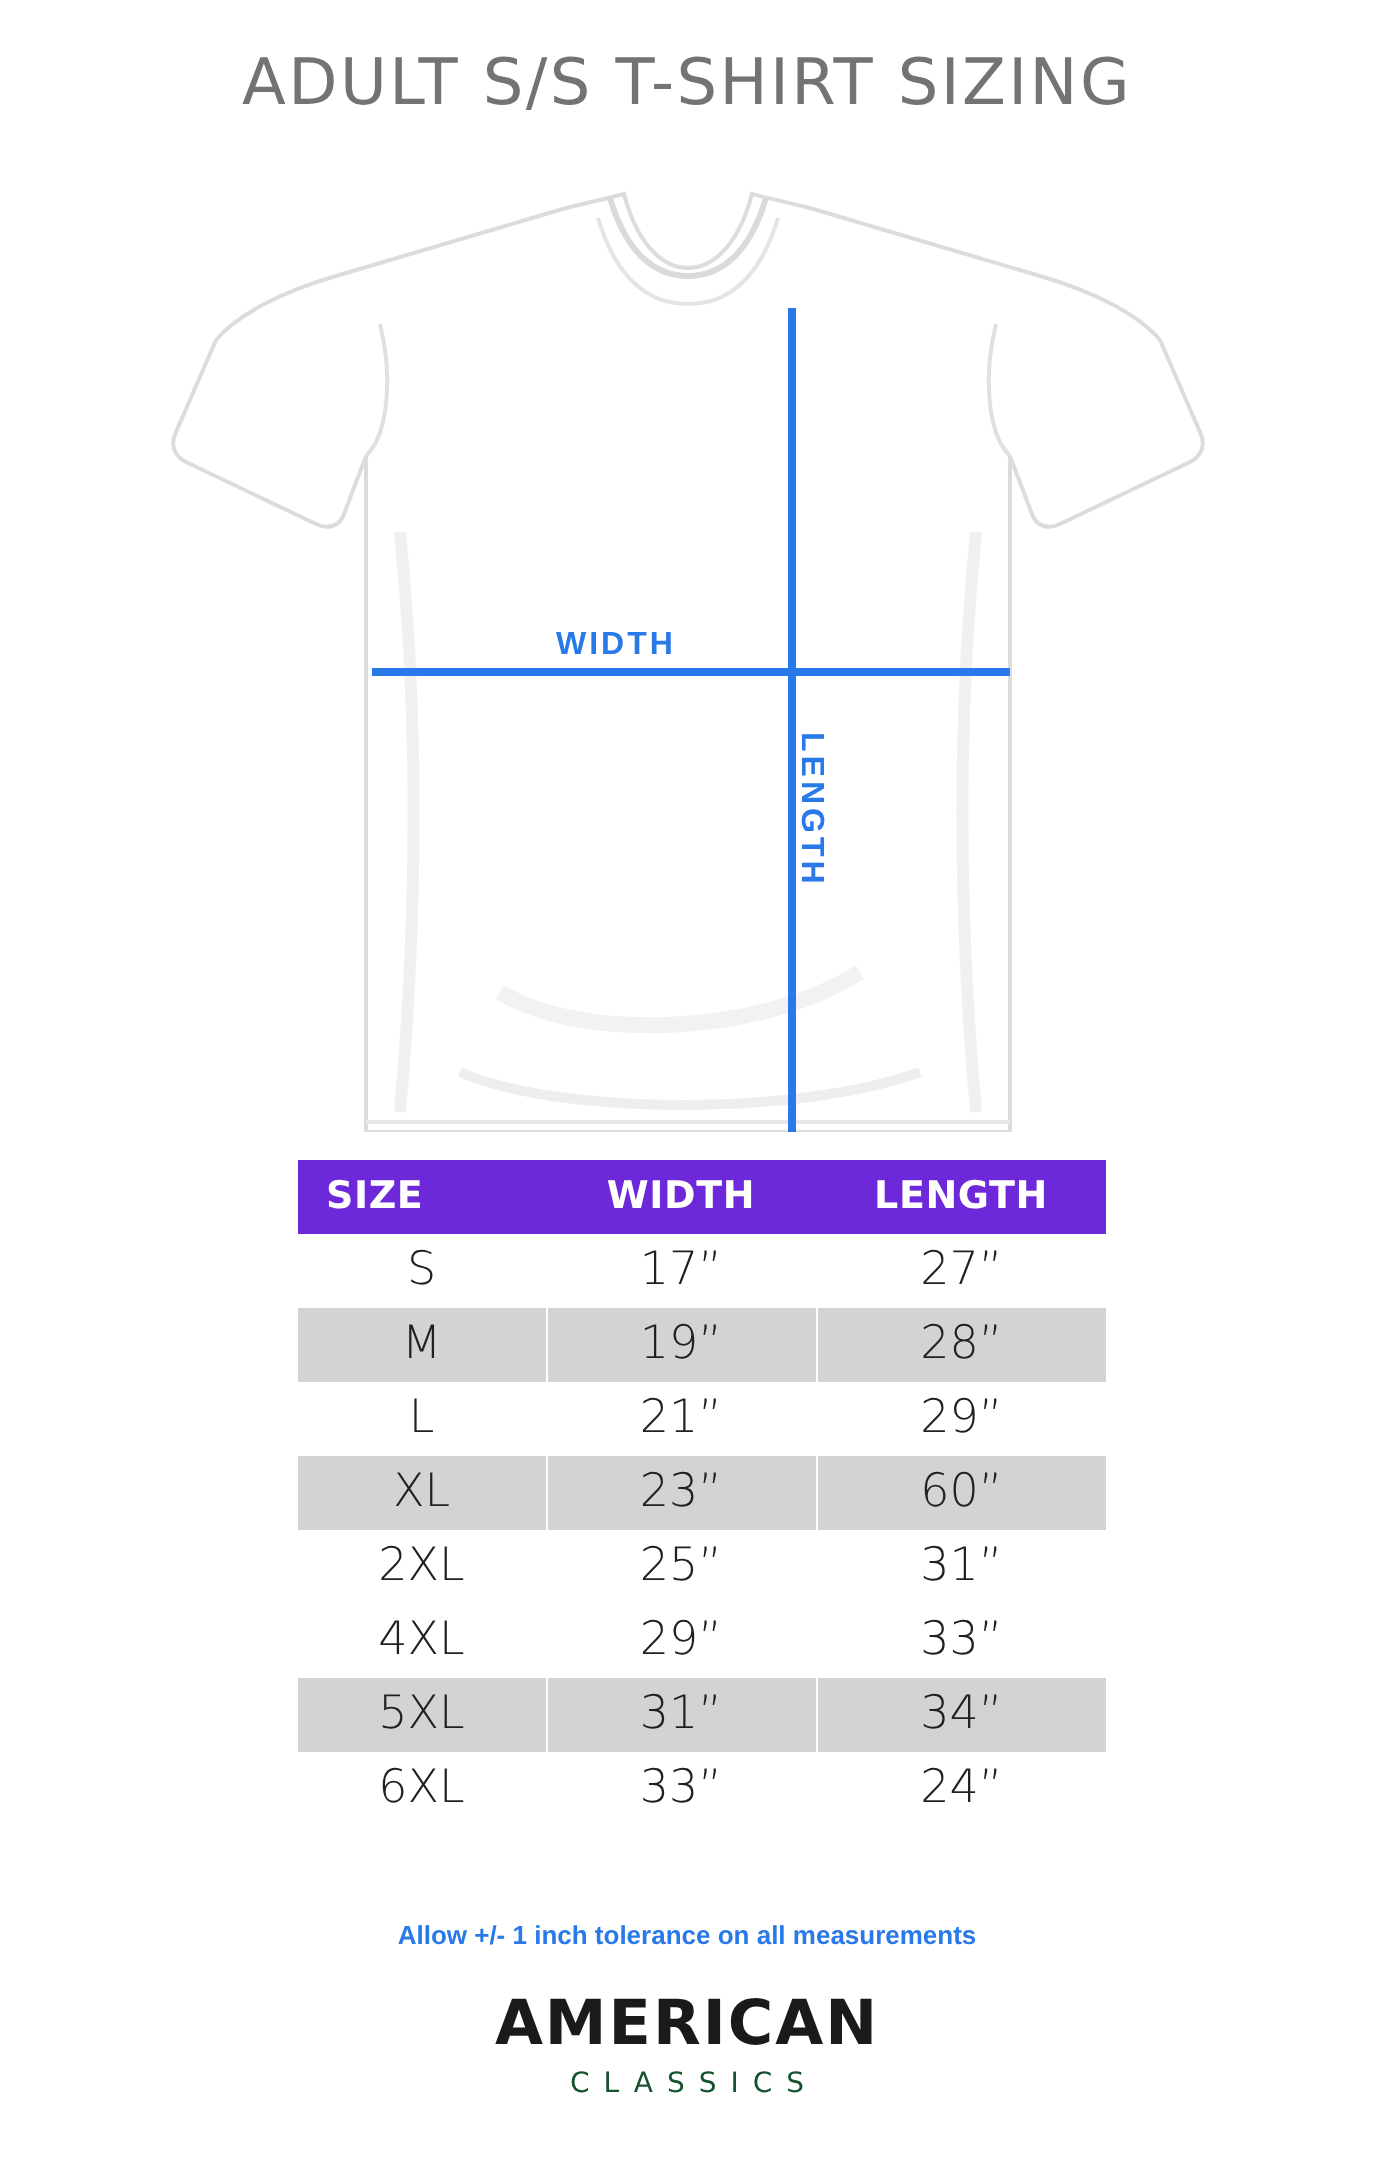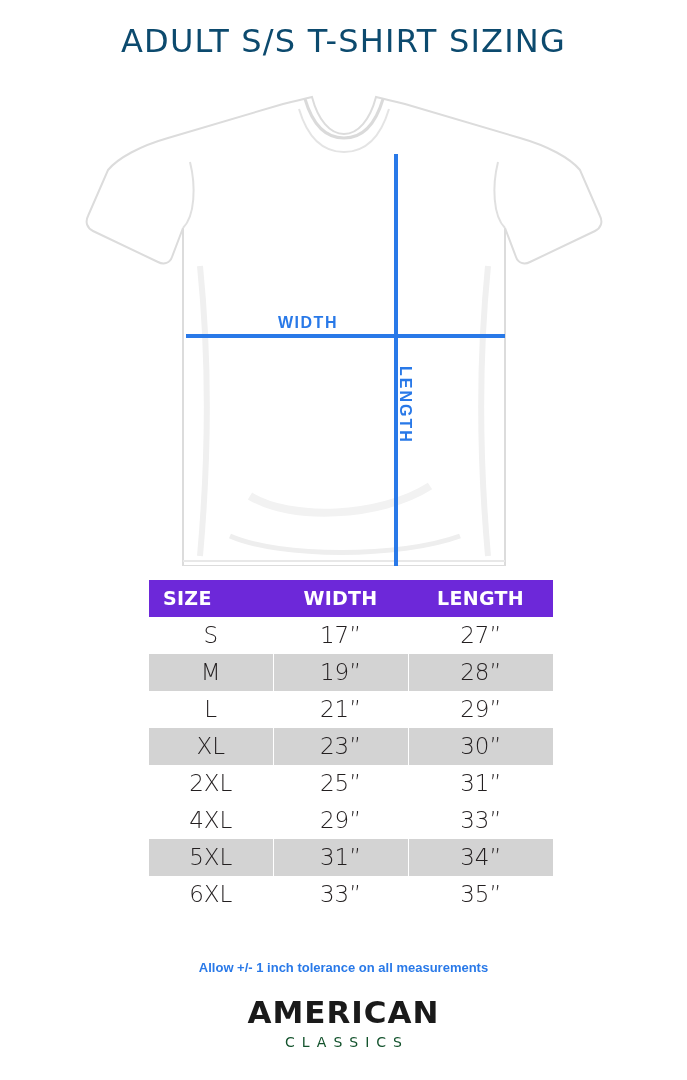--- a/index.html
+++ b/index.html
@@ -21,21 +21,21 @@
     position: relative;
     background: #ffffff;
   }
 
   
   .title {
     text-align: center;
     font-size: 32px;
     letter-spacing: 1.2px;
     font-weight: 400;
-    color: #0c4a6e;
+    color: #737373;
     padding-top: 22px;
     font-family: "DejaVu Sans", sans-serif;
   }
 
   
   .shirt-area {
     position: relative;
     width: 687px;
     height: 500px;
     margin-top: 6px;
@@ -215,41 +215,41 @@
           <td>28”</td>
         </tr>
         <tr class="odd">
           <td>L</td>
           <td>21”</td>
           <td>29”</td>
         </tr>
         <tr class="even">
           <td>XL</td>
           <td>23”</td>
-          <td>30”</td>
+          <td>60”</td>
         </tr>
         <tr class="odd">
           <td>2XL</td>
           <td>25”</td>
           <td>31”</td>
         </tr>
         <tr class="odd">
           <td>4XL</td>
           <td>29”</td>
           <td>33”</td>
         </tr>
         <tr class="even">
           <td>5XL</td>
           <td>31”</td>
           <td>34”</td>
         </tr>
         <tr class="odd">
           <td>6XL</td>
           <td>33”</td>
-          <td>35”</td>
+          <td>24”</td>
         </tr>
       </tbody>
     </table>
   </div>
 
   <div class="tolerance">Allow +/- 1 inch tolerance on all measurements</div>
 
   <div class="brand">
     <div class="brand-main">AMERICAN</div>
     <div class="brand-sub">CLASSICS</div>

